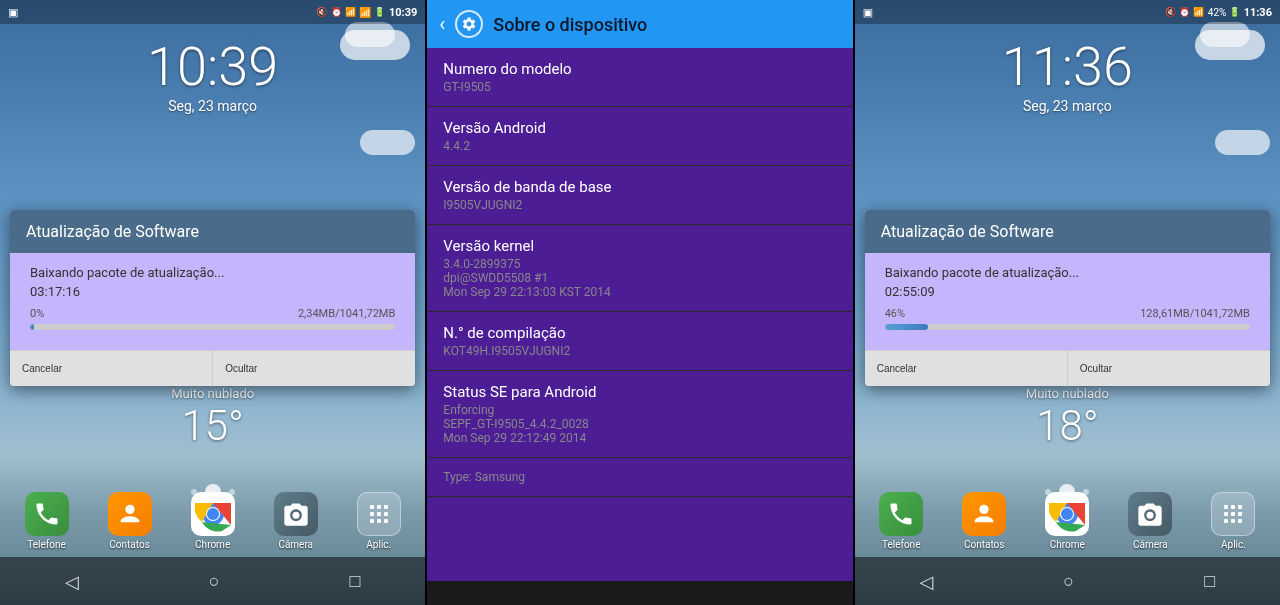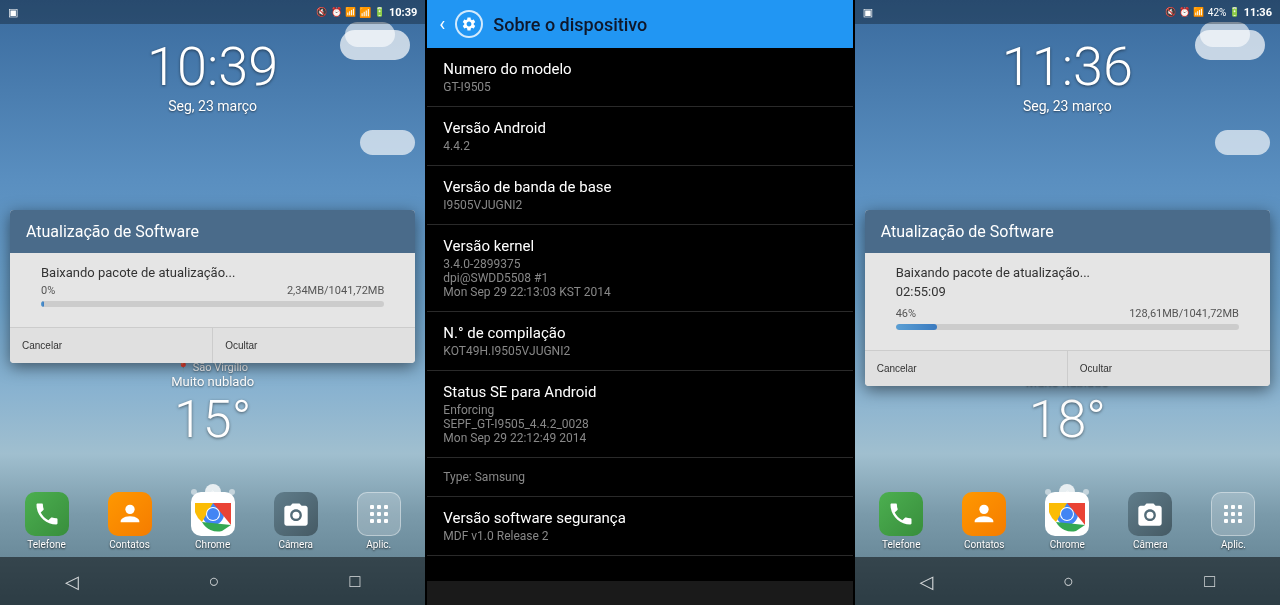--- a/index.html
+++ b/index.html
@@ -105,48 +105,48 @@
       text-shadow: 0 1px 2px rgba(0,0,0,0.5);
     }
 
     .weather-condition {
       font-size: 13px;
       color: #fff;
       text-shadow: 0 1px 2px rgba(0,0,0,0.5);
     }
 
     .weather-temp {
-      font-size: 52px;
+      font-size: 42px;
       color: #fff;
       font-weight: 300;
       text-shadow: 0 1px 3px rgba(0,0,0,0.5);
     }
 
     
     .dialog-overlay {
       position: absolute;
       top: 210px;
       left: 10px;
       right: 10px;
-      background: #e5e5e5;
+      background: #c4b5fd;
       border-radius: 4px;
       z-index: 20;
       box-shadow: 0 4px 16px rgba(0,0,0,0.5);
     }
 
     .dialog-title {
       background: #4a6b8a;
       color: #fff;
       padding: 12px 16px;
       font-size: 16px;
       border-radius: 4px 4px 0 0;
     }
 
     .dialog-body {
-      padding: 12px 31px;
+      padding: 12px 20px;
     }
 
     .dialog-message {
       font-size: 13px;
       color: #333;
       margin-bottom: 4px;
     }
 
     .dialog-timer {
       font-size: 13px;
@@ -280,21 +280,21 @@
       z-index: 10;
     }
 
     .settings-header-title {
       font-size: 18px;
       color: #0f172a;
       font-weight: 500;
     }
 
     .settings-list {
-      background: #000000;
+      background: #4c1d95;
       overflow-y: auto;
     }
 
     .settings-item {
       padding: 12px 16px;
       border-bottom: 1px solid #2a2a2a;
     }
 
     .settings-item-label {
       font-size: 15px;
@@ -400,20 +400,21 @@
       <span class="weather-location">São Virgílio</span>
     </div>
     <div class="weather-condition">Muito nublado</div>
     <div class="weather-temp">15°</div>
   </div>
 
   <div class="dialog-overlay">
     <div class="dialog-title">Atualização de Software</div>
     <div class="dialog-body">
       <div class="dialog-message">Baixando pacote de atualização...</div>
+      <div class="dialog-timer">03:17:16</div>
       <div class="progress-row">
         <span>0%</span>
         <span>2,34MB/1041,72MB</span>
       </div>
       <div class="progress-bar-bg">
         <div class="progress-bar-fill" style="width:1%;"></div>
       </div>
     </div>
     <div class="dialog-buttons">
       <button class="dialog-btn">Cancelar</button>
@@ -553,24 +554,20 @@
     </div>
     <div class="settings-item">
       <div class="settings-item-label">Status SE para Android</div>
       <div class="settings-item-value" style="white-space:pre-line;">Enforcing
 SEPF_GT-I9505_4.4.2_0028
 Mon Sep 29 22:12:49 2014</div>
     </div>
     <div class="settings-item">
       <div class="settings-item-value">Type: Samsung</div>
     </div>
-    <div class="settings-item">
-      <div class="settings-item-label">Versão software segurança</div>
-      <div class="settings-item-value">MDF v1.0 Release 2</div>
-    </div>
   </div>
 </div>
 
 <div class="screen-divider"></div>
 
 <div class="phone-screen">
 
   <div class="wallpaper"></div>
 
   <div style="position:absolute;top:30px;right:15px;width:70px;height:30px;background:rgba(255,255,255,0.7);border-radius:20px;z-index:3;"></div>

